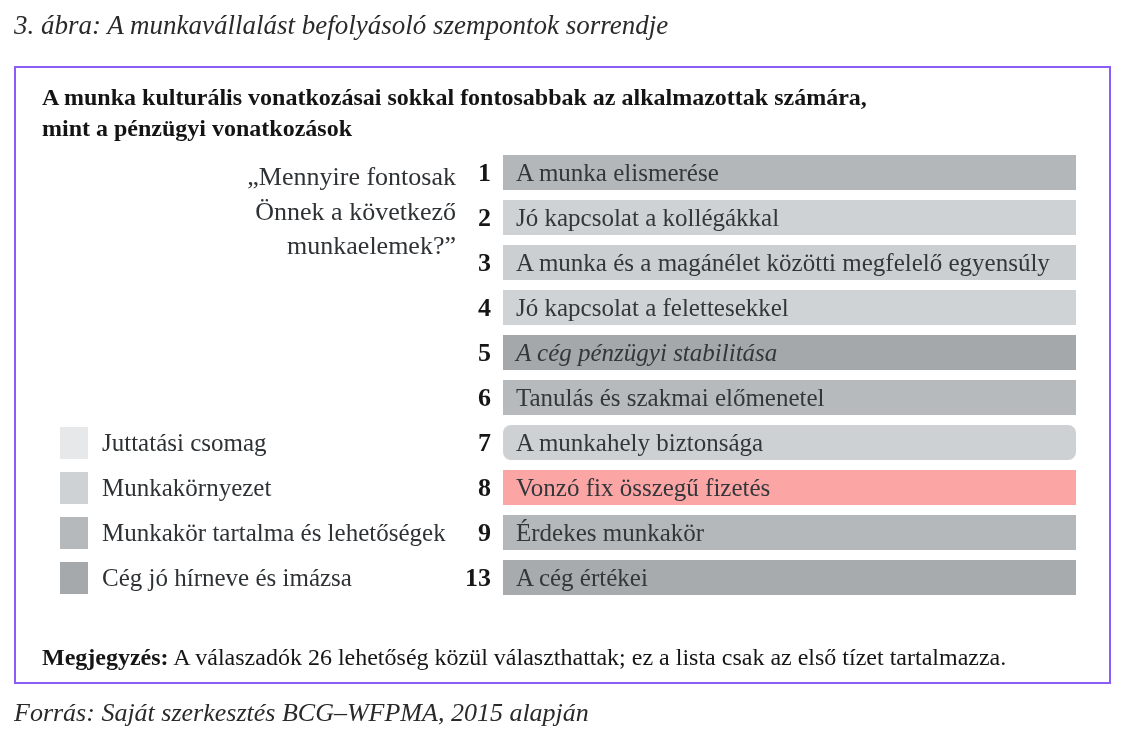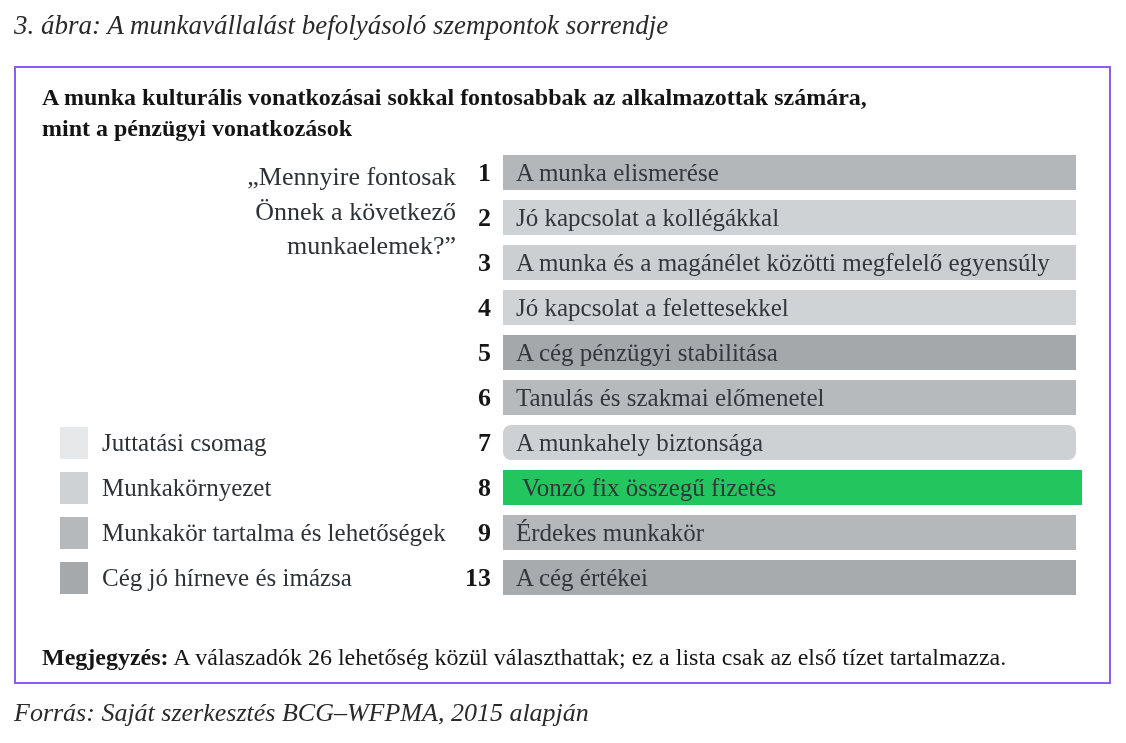--- a/index.html
+++ b/index.html
@@ -78,39 +78,39 @@
           </div>
       </div>
       <div class="row" style="top:135px">
         <div class="rank-num">4</div>
         <div class="rank-bar" style="background: rgb(208, 211, 214);">
             <span>Jó kapcsolat a felettesekkel</span>
           </div>
       </div>
       <div class="row" style="top:180px">
         <div class="rank-num">5</div>
-        <div class="rank-bar" style="background: rgb(164, 168, 171);">
+        <div class="rank-bar" style="background: rgb(164, 168, 171); font-style: italic;">
             <span>A cég pénzügyi stabilitása</span>
           </div>
       </div>
       <div class="row" style="top:225px">
         <div class="rank-num">6</div>
         <div class="rank-bar" style="background: rgb(183, 186, 189);">
             <span>Tanulás és szakmai előmenetel</span>
           </div>
       </div>
       <div class="row" style="top:270px">
         <div class="rank-num">7</div>
         <div class="rank-bar" style="background: rgb(206, 209, 212); border-radius: 8px;">
             <span>A munkahely biztonsága</span>
           </div>
       </div>
       <div class="row" style="top:315px">
         <div class="rank-num">8</div>
-        <div class="rank-bar" style="background: #22c55e; padding-left: 6px;">
+        <div class="rank-bar" style="background: #fca5a5;">
             <span>Vonzó fix összegű fizetés</span>
           </div>
       </div>
       <div class="row" style="top:360px">
         <div class="rank-num">9</div>
         <div class="rank-bar" style="background: rgb(181, 184, 187);">
             <span>Érdekes munkakör</span>
           </div>
       </div>
       <div class="row" style="top:405px">

